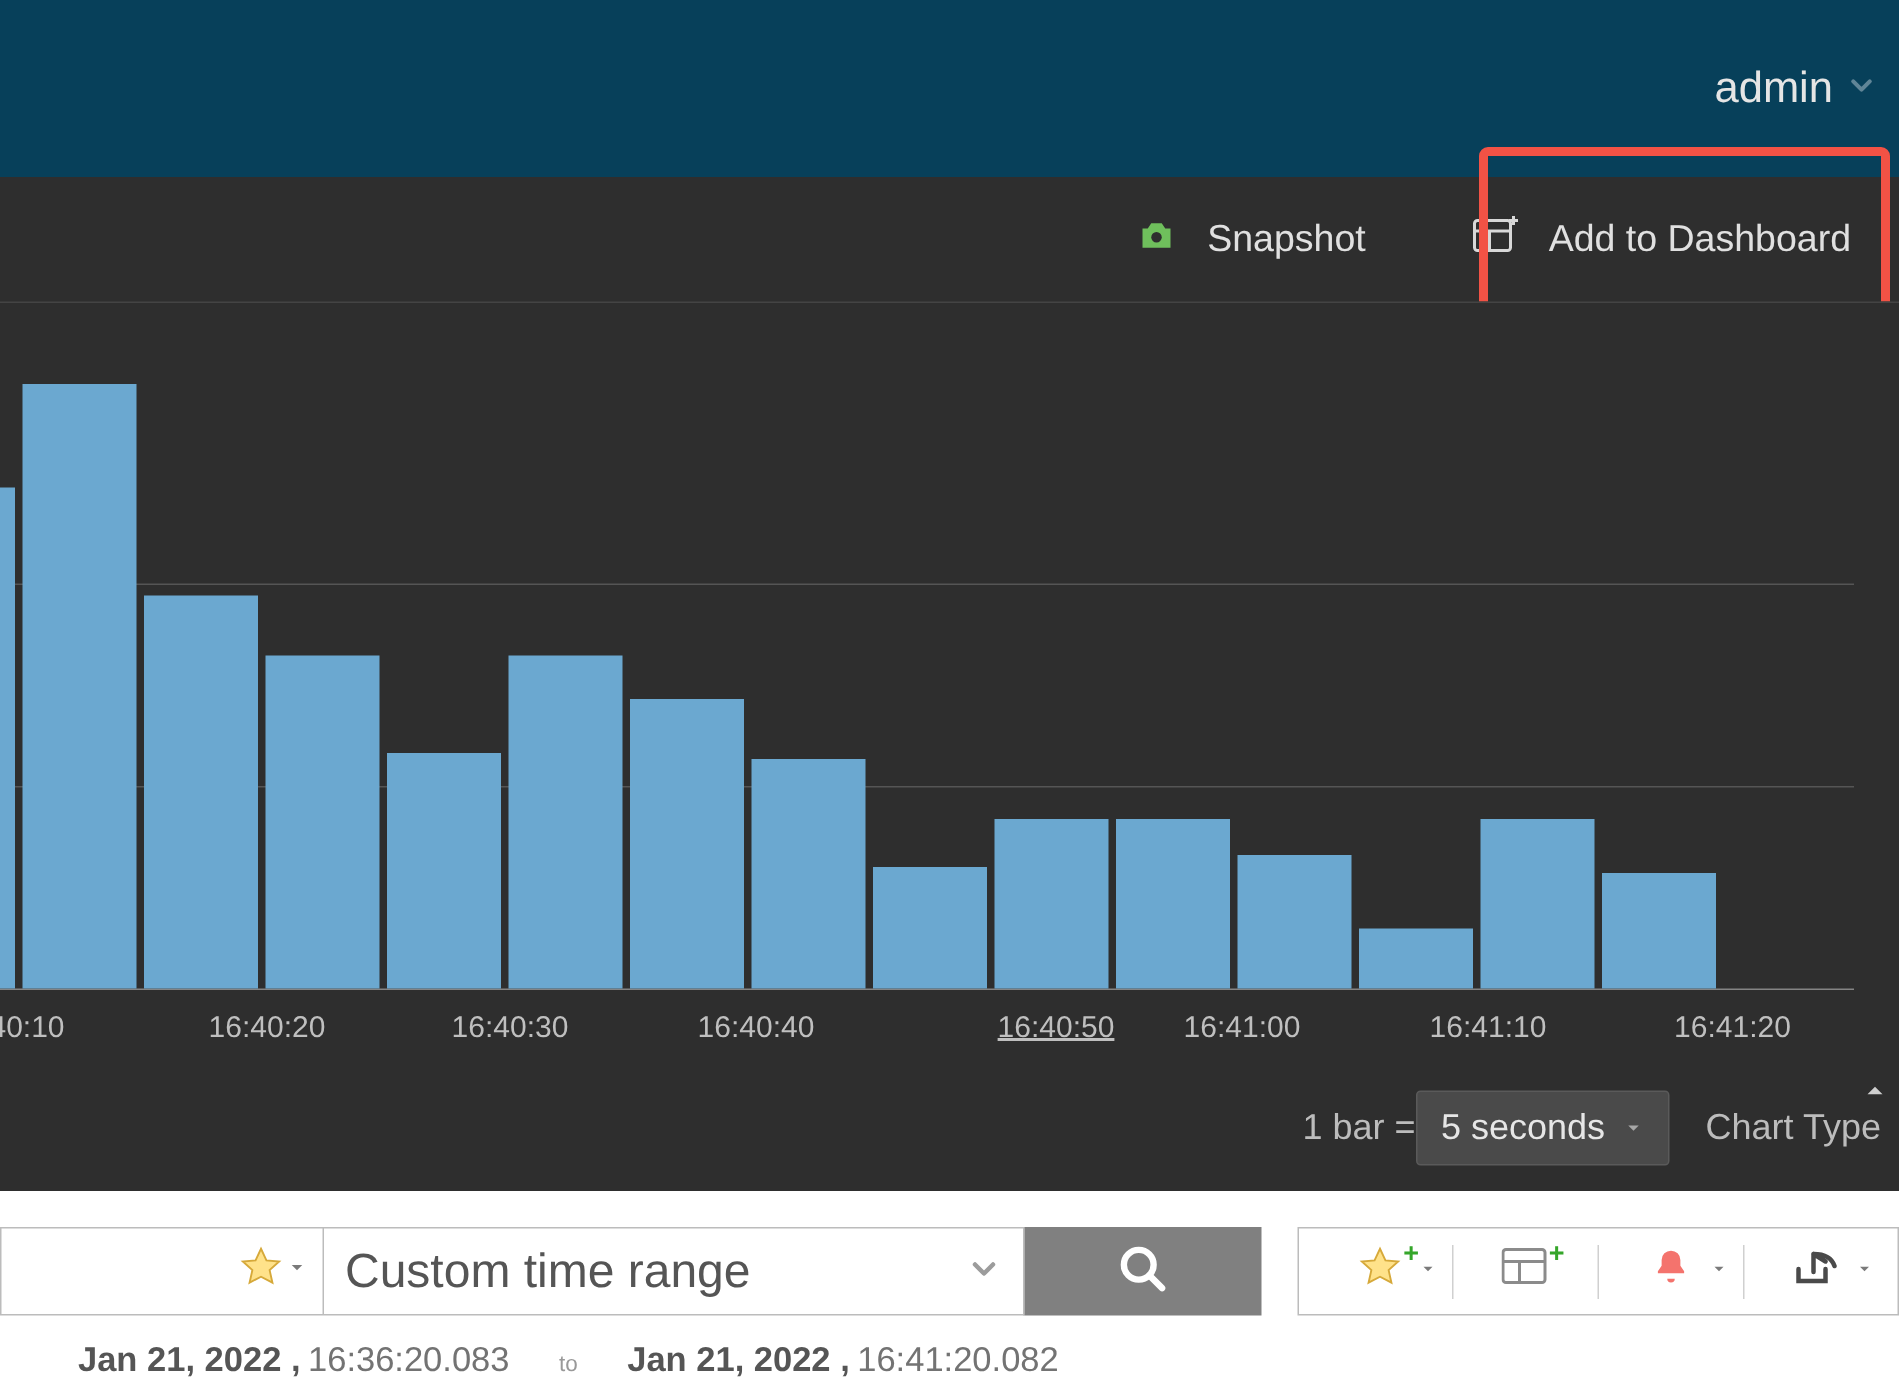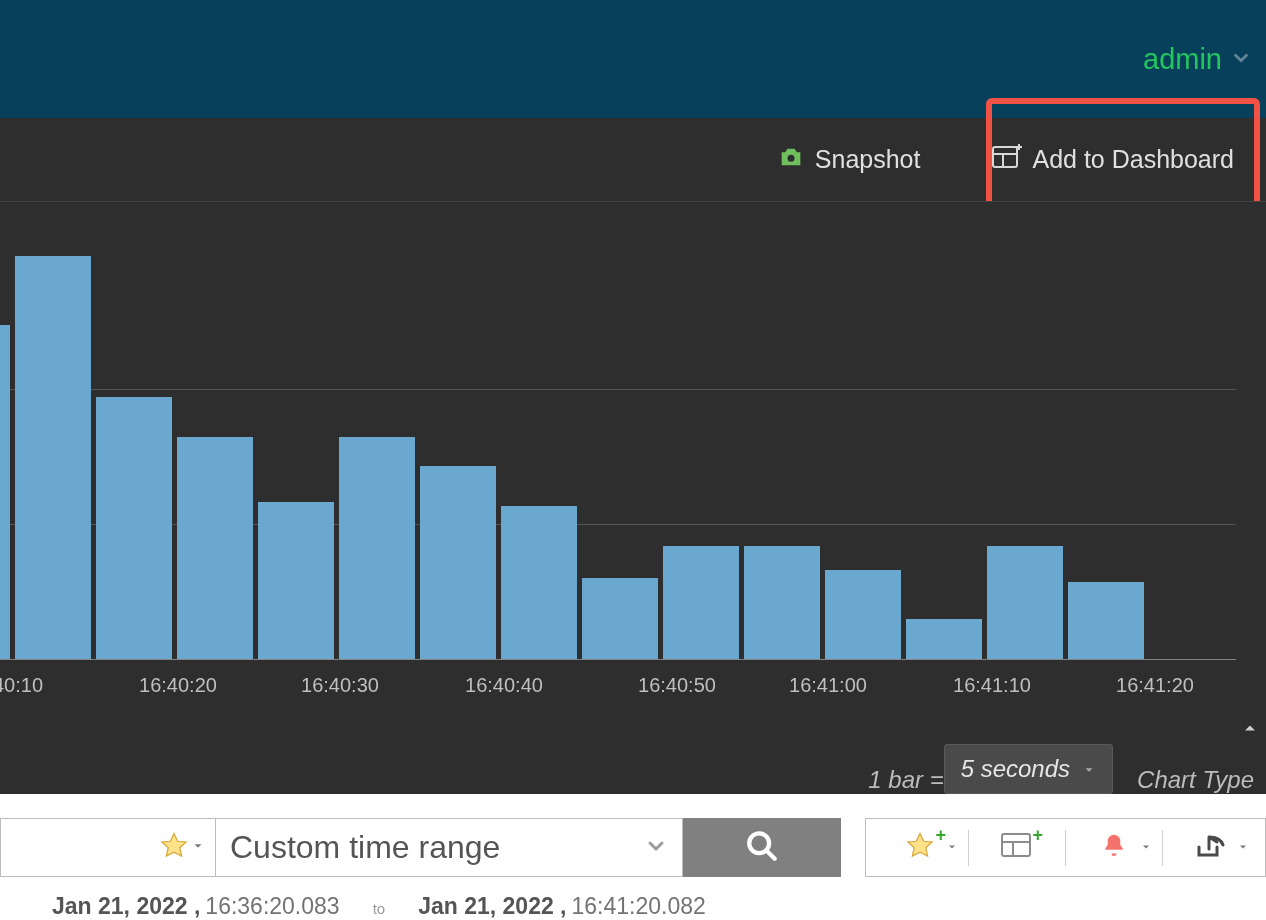--- a/index.html
+++ b/index.html
@@ -14,21 +14,21 @@
     height: 118px;
     background: #07405a;
     display: flex;
     align-items: center;
     justify-content: flex-end;
     padding-right: 14px;
   }
   .user-menu {
     display: flex;
     align-items: center;
-    color: #22c55e;
+    color: #e5e5e5;
     font-size: 29px;
     font-weight: 400;
     cursor: pointer;
     gap: 8px;
   }
   .user-menu .chev { opacity: .6; }
   .dark-area {
     background: #2e2e2e;
     position: relative;
   }
@@ -39,21 +39,21 @@
     align-items: center;
     justify-content: flex-end;
     gap: 48px;
     padding-right: 20px;
     border-bottom: 1px solid #2e2e2e;
     position: relative;
   }
   .tb-item {
     display: flex;
     align-items: center;
-    gap: 10px;
+    gap: 20px;
     font-size: 25px;
     color: #e0e0e0;
     cursor: pointer;
     padding: 8px 12px;
     line-height: 1;
     justify-content: center;
   }
   .highlight-box {
     position: absolute;
     border: 6px solid #f25245;
@@ -101,27 +101,26 @@
   .x-label {
     position: absolute;
     top: 14px;
     transform: translateX(-50%);
     white-space: nowrap;
   }
   .chart-footer {
     height: 84px;
     background: #2e2e2e;
     display: flex;
-    align-items: flex-end;
+    align-items: center;
     justify-content: flex-end;
     padding-right: 12px;
     font-size: 24px;
     color: #c0c0c0;
     position: relative;
-    font-style: italic;
   }
   .chart-footer .bar-eq { color: #bcbcbc; }
   .dd-btn {
     background: #4a4a4a;
     border: 1px solid #5a5a5a;
     border-radius: 3px;
     padding: 10px 16px;
     font-size: 24px;
     color: #e6e6e6;
     display: flex;
@@ -288,21 +287,21 @@
         <div class="bar" style="left: 825px; height: 88.66px;"></div>
         <div class="bar" style="left: 906px; height: 40.3px;"></div>
         <div class="bar" style="left: 987px; height: 112.84px;"></div>
         <div class="bar" style="left: 1068px; height: 76.57px;"></div>
       </div>
     <div class="x-labels" id="x-labels">
         <span class="x-label" style="left: 18px;">40:10</span>
         <span class="x-label" style="left: 178px;">16:40:20</span>
         <span class="x-label" style="left: 340px;">16:40:30</span>
         <span class="x-label" style="left: 504px;">16:40:40</span>
-        <span class="x-label" style="left: 677px;">16:40:50</span>
+        <span class="x-label" style="left: 704px; text-decoration: underline;">16:40:50</span>
         <span class="x-label" style="left: 828px;">16:41:00</span>
         <span class="x-label" style="left: 992px;">16:41:10</span>
         <span class="x-label" style="left: 1155px; text-align: right;">16:41:20</span>
       </div>
   </div>
 
   <div class="chart-footer">
     <span class="bar-eq">1 bar =</span>
     <div class="dd-btn">
       <span>5 seconds</span>

